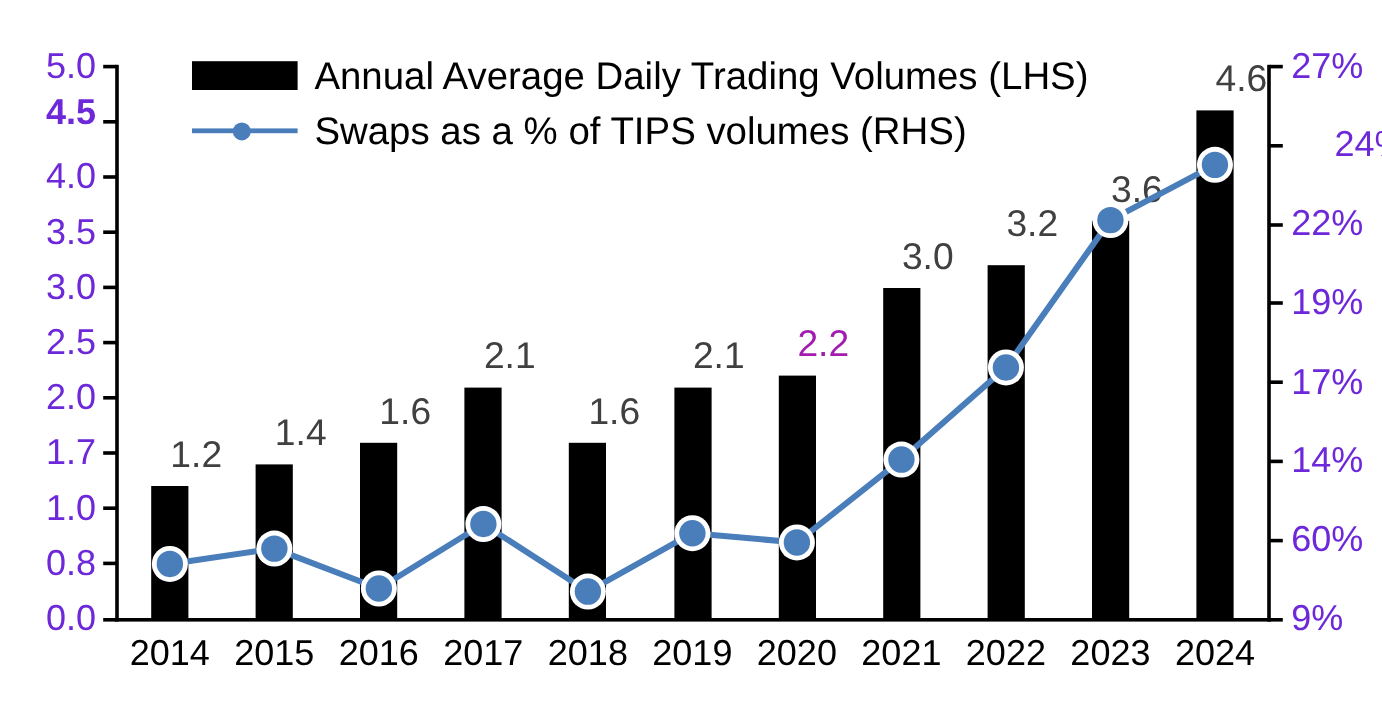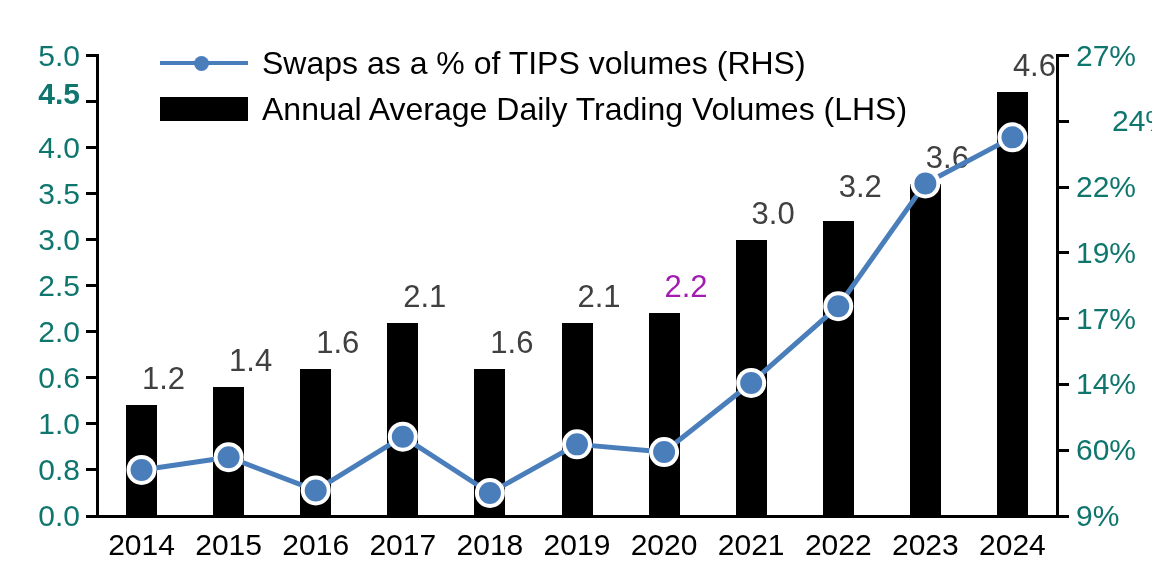--- a/index.html
+++ b/index.html
@@ -34,21 +34,21 @@
     background: #000000;
     height: 3px;
     width: 11px;
   }
   .tick.left  { left: 86px; }
   .tick.right { left: 1058px; }
 
   .tick-label {
     position: absolute;
     font-size: 30px;
-    color: #0f766e;
+    color: #6d28d9;
     line-height: 1;
     white-space: nowrap;
   }
   .tick-label.left  { right: 1072px; text-align: right; }
   .tick-label.right { left: 1076px;  text-align: right;  }
 
   .xtick-label {
     position: absolute;
     top: 530px;
     font-size: 30px;
@@ -138,21 +138,21 @@
   <div class="axis-line" id="axis-bottom-line"></div>
 
   <div id="left-axis-group">
       <div class="tick left" style="top: 514.5px;"></div>
       <div class="tick-label left" style="top: 501px;">0.0</div>
       <div class="tick left" style="top: 468.45px;"></div>
       <div class="tick-label left" style="top: 454.95px;">0.8</div>
       <div class="tick left" style="top: 422.4px;"></div>
       <div class="tick-label left" style="top: 408.9px;">1.0</div>
       <div class="tick left" style="top: 376.35px;"></div>
-      <div class="tick-label left" style="top: 362.85px;">0.6</div>
+      <div class="tick-label left" style="top: 362.85px;">1.7</div>
       <div class="tick left" style="top: 330.3px;"></div>
       <div class="tick-label left" style="top: 316.8px;">2.0</div>
       <div class="tick left" style="top: 284.25px;"></div>
       <div class="tick-label left" style="top: 270.75px;">2.5</div>
       <div class="tick left" style="top: 238.2px;"></div>
       <div class="tick-label left" style="top: 224.7px;">3.0</div>
       <div class="tick left" style="top: 192.15px;"></div>
       <div class="tick-label left" style="top: 178.65px;">3.5</div>
       <div class="tick left" style="top: 146.1px;"></div>
       <div class="tick-label left" style="top: 132.6px;">4.0</div>
@@ -242,25 +242,25 @@
         <circle cx="838.2727272727273" cy="306.2166666666667" r="11" fill="#4a7ebb"></circle>
         <circle cx="925.3636363636364" cy="183.41666666666669" r="15" fill="#ffffff"></circle>
         <circle cx="925.3636363636364" cy="183.41666666666669" r="11" fill="#4a7ebb"></circle>
         <circle cx="1012.4545454545455" cy="137.36666666666662" r="15" fill="#ffffff"></circle>
         <circle cx="1012.4545454545455" cy="137.36666666666662" r="11" fill="#4a7ebb"></circle>
       </svg>
   </div>
 
   <div id="legend">
     <div class="legend-row">
+      <div class="legend-swatch-bar"></div>
+      <div class="legend-text">Annual Average Daily Trading Volumes (LHS)</div>
+    </div>
+    <div class="legend-row">
       <div class="legend-swatch-line">
         <div class="ls-line"></div>
           <div class="ls-dot"></div>
       </div>
       <div class="legend-text">Swaps as a % of TIPS volumes (RHS)</div>
     </div>
-    <div class="legend-row">
-      <div class="legend-swatch-bar"></div>
-      <div class="legend-text">Annual Average Daily Trading Volumes (LHS)</div>
-    </div>
   </div>
 
 </div>
 
 </body></html>

